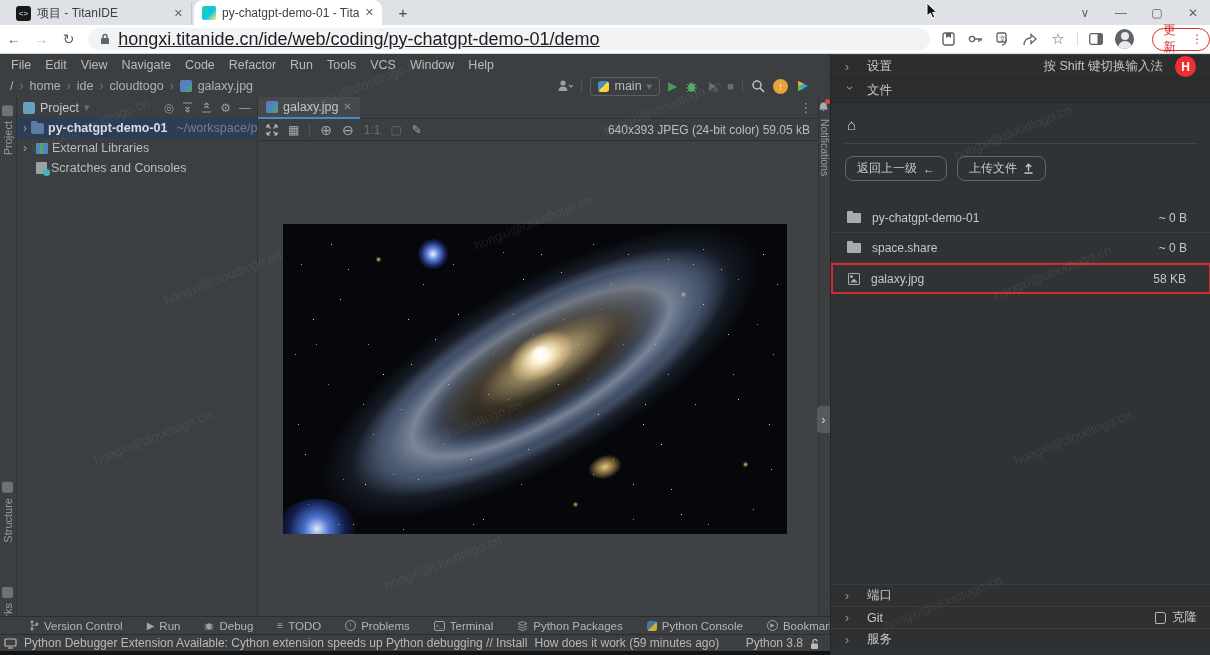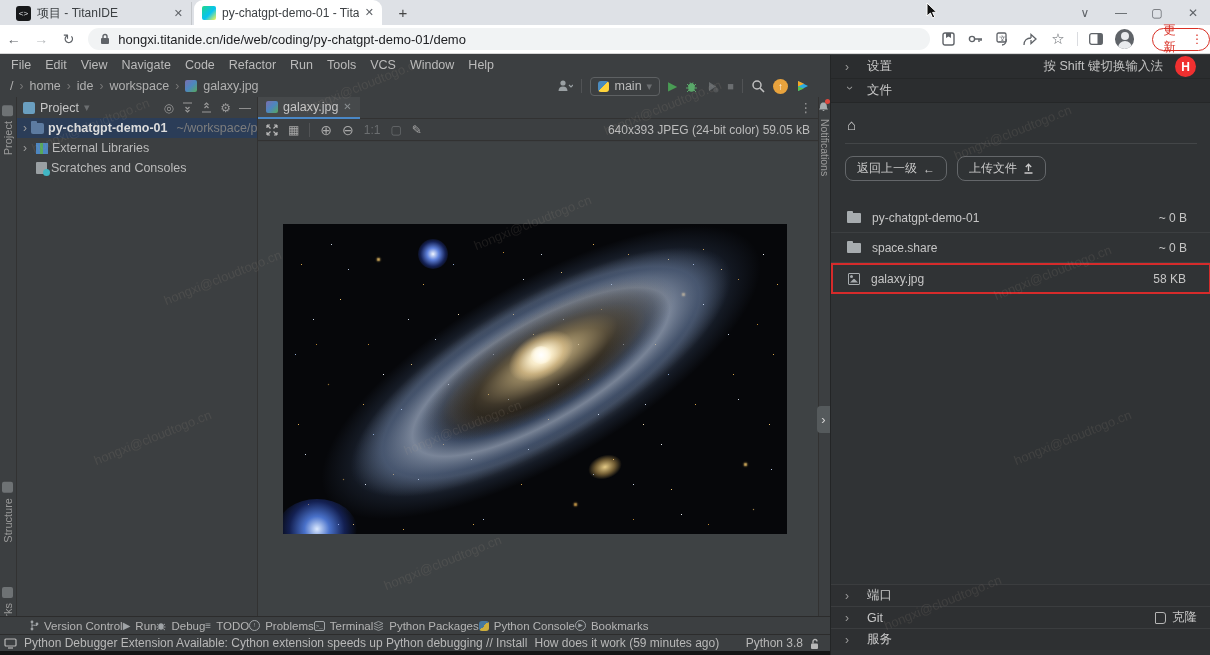--- a/index.html
+++ b/index.html
@@ -16,21 +16,21 @@
   .fav-titan { width:15px; height:15px; background:#17181a; border-radius:3px; color:#e8eaed; font-size:8px; display:flex; align-items:center; justify-content:center; flex:0 0 auto; }
   .fav-pc { width:14px; height:14px; border-radius:2px; background:linear-gradient(135deg,#21d789 0%,#07c3f2 55%,#fcf84a 100%); flex:0 0 auto; }
   .newtab { position:absolute; left:392px; top:3px; width:22px; height:20px; color:#444; font-size:15px; text-align:center; line-height:19px; }
   .winctl { position:absolute; top:0; height:25px; width:34px; color:#5f6368; font-size:12px; display:flex; align-items:center; justify-content:center; }
   .cursor-svg { position:absolute; left:925px; top:2px; }
 
   .btoolbar { position:absolute; left:0; top:25px; width:1210px; height:29px; background:#fff; border-bottom:1px solid #d6d6d6; display:flex; align-items:center; }
   .navbtn { width:28px; text-align:center; color:#5f6368; font-size:14px; }
   .navbtn.fwd { color:#b6b9bc; }
   .urlpill { margin-left:6px; width:858px; height:22px; background:#f1f3f4; border-radius:11px; display:flex; align-items:center; padding:0 12px; gap:8px; }
-  .urltext { font-size:13px; color:#202124; white-space:nowrap; overflow:hidden; }
+  .urltext { font-size:18px; color:#202124; white-space:nowrap; overflow:hidden;text-decoration:underline; }
   .bt-icons { display:flex; align-items:center; gap:10px; margin-left:10px; color:#5f6368; }
   .bt-ic { width:18px; height:18px; display:flex; align-items:center; justify-content:center; font-size:13px; }
   .profile-dot { width:20px; height:20px; border-radius:50%; background:#5f6368; position:relative; overflow:hidden; }
   .profile-dot:before { content:""; position:absolute; left:6px; top:3px; width:8px; height:8px; border-radius:50%; background:#e8eaed; }
   .profile-dot:after { content:""; position:absolute; left:3px; top:12px; width:14px; height:9px; border-radius:7px 7px 0 0; background:#e8eaed; }
   .updatebtn { display:flex; align-items:center; gap:4px; border:1.5px solid #d93025; color:#d93025; border-radius:13px; height:23px; padding:0 6px 0 10px; font-size:12.5px; margin-left:8px; }
   .updatebtn .k { font-size:12px; }
 
   
   .ide { position:absolute; left:0; top:54px; width:1210px; height:601px; background:#3c3f41; color:#bbbbbb; font-size:12.5px; }
@@ -94,21 +94,21 @@
   .g-ring { width:540px; height:182px; left:-12px; top:57px; transform:rotate(-30deg); background:radial-gradient(ellipse 50% 50% at 50% 50%, transparent 28%, rgba(130,160,210,0.42) 44%, rgba(200,216,242,0.55) 54%, rgba(120,150,200,0.30) 66%, transparent 80%); }
   .g-disk { width:350px; height:116px; left:90px; top:77px; transform:rotate(-30deg); background:radial-gradient(ellipse 50% 50% at 50% 50%, rgba(226,205,160,0.95) 0%, rgba(190,168,120,0.75) 22%, rgba(130,112,80,0.45) 45%, rgba(70,62,48,0.18) 68%, transparent 82%); }
   .g-dust { width:430px; height:150px; left:48px; top:62px; transform:rotate(-30deg); background:radial-gradient(ellipse 50% 50% at 50% 50%, transparent 38%, rgba(38,30,20,0.5) 50%, transparent 63%); }
   .g-core { width:90px; height:56px; left:213px; top:104px; transform:rotate(-30deg); background:radial-gradient(ellipse 50% 50% at 50% 50%, #fffbe9 0%, rgba(255,243,210,0.9) 25%, rgba(228,198,140,0.55) 55%, transparent 78%); }
   .g-coredot { width:22px; height:18px; left:247px; top:122px; background:radial-gradient(circle, #ffffff 0%, rgba(255,250,235,0.95) 40%, transparent 75%); }
   .g-bluestar { width:30px; height:30px; left:135px; top:15px; background:radial-gradient(circle, #eef4ff 0%, rgba(110,150,255,0.85) 28%, rgba(45,75,200,0.4) 58%, transparent 78%); }
   .g-bluecorner { width:80px; height:60px; left:-6px; top:275px; background:radial-gradient(circle, #dceaff 0%, rgba(90,140,250,0.8) 25%, rgba(40,70,190,0.4) 55%, transparent 80%); }
   .g-companion { width:44px; height:30px; left:300px; top:228px; transform:rotate(-18deg); background:radial-gradient(ellipse 50% 50% at 50% 50%, rgba(240,212,140,0.95) 0%, rgba(185,150,80,0.6) 45%, transparent 78%); }
 
   
-  .twbar { position:absolute; left:0; top:562px; width:830px; height:18px; background:#3c3f41; border-top:1px solid #2c2c2c; display:flex; align-items:center; padding-left:30px; font-size:11.5px; color:#b4b4b4; }
+  .twbar { position:absolute; left:0; top:562px; width:830px; height:18px; background:#3c3f41; border-top:1px solid #2c2c2c; display:flex; align-items:center; gap:24px; padding-left:30px; font-size:11.5px; color:#b4b4b4; }
   .tw { display:flex; align-items:center; gap:5px; white-space:nowrap; }
   .tw .ic { font-size:10px; color:#9fa3a6; }
   .termic { width:11px; height:10px; border:1px solid #9fa3a6; border-radius:2px; font-size:6px; line-height:8px; text-align:center; color:#9fa3a6; }
   .svcic { width:11px; height:11px; border-radius:50%; border:1px solid #9fa3a6; font-size:6px; line-height:9px; text-align:center; color:#9fa3a6; }
   .statusbar { position:absolute; left:0; top:580px; width:830px; height:17px; background:#3c3f41; border-top:1px solid #2c2c2c; display:flex; align-items:center; font-size:12px; color:#b8b8b8; padding:0 10px 0 4px; gap:7px; }
   .statusbar .right { margin-left:auto; display:flex; align-items:flex-end; gap:7px; }
   .bottomstrip { position:absolute; left:0; top:597px; width:830px; height:4px; background:#141414; }
 
   
   .sidepanel { position:absolute; left:830px; top:1px; width:380px; height:600px; background:#303335; border-left:1px solid #232526; font-size:12.5px; color:#c8c8c8; }
@@ -235,21 +235,21 @@
       <span>Help</span>
     </div>
 
     <div class="crumbrow">
       <span class="crumb">/</span>
       <span class="csep">›</span>
       <span class="crumb">home</span>
       <span class="csep">›</span>
       <span class="crumb">ide</span>
       <span class="csep">›</span>
-      <span class="crumb">workspace</span>
+      <span class="crumb">cloudtogo</span>
       <span class="csep">›</span>
       <span class="crumb-ic"></span>
       <span class="crumb">galaxy.jpg</span>
     </div>
 
     <div class="tb-right">
       <svg width="16" height="14" viewBox="0 0 16 14">
           <circle cx="6" cy="4" r="2.6" fill="#9aa0a3"></circle>
           <path d="M1.5 12 C1.5 8.8 3.5 7.5 6 7.5 C8.5 7.5 10.5 8.8 10.5 12 Z" fill="#9aa0a3"></path>
           <path d="M12 6 l2 2 2-2" stroke="#9aa0a3" stroke-width="1.2" fill="none"></path>

